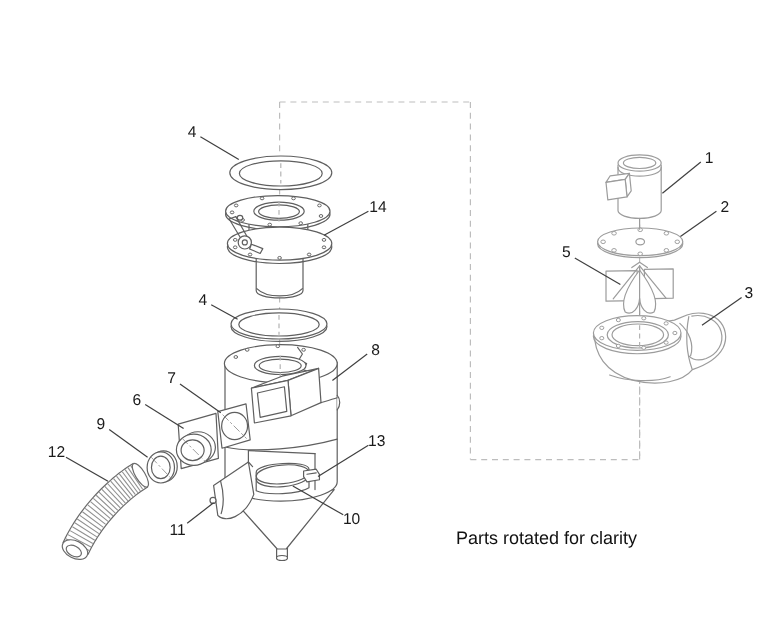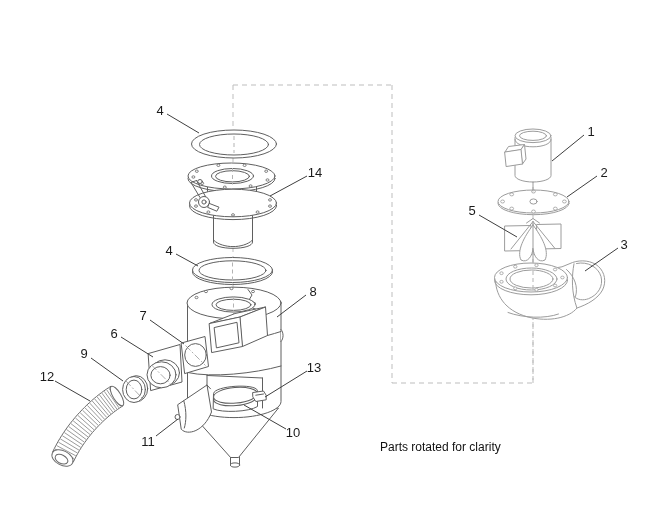--- a/index.html
+++ b/index.html
@@ -1,18 +1,18 @@
 <!DOCTYPE html>
 <html><head>
 <meta charset="utf-8">
 <style>
   html,body{margin:0;padding:0;background:#fff;}
   .stage{position:relative;width:650px;height:523px;background:#fff;overflow:hidden;
          font-family:"Liberation Sans",sans-serif;}
-  .caption{position:absolute;left:380px;top:440px;font-size:12px;color:#111;
+  .caption{position:absolute;left:380px;top:440px;font-size:15px;color:#111;
            font-family:"Liberation Sans",sans-serif;white-space:nowrap;}
   svg{position:absolute;left:0;top:0;}
   
   .d  {stroke:#5f5f5f;fill:none;stroke-width:1;stroke-linecap:round;stroke-linejoin:round;}
   .dw {stroke:#5f5f5f;fill:#fff;stroke-width:1;stroke-linecap:round;stroke-linejoin:round;}
   
   .l  {stroke:#9c9c9c;fill:none;stroke-width:1;stroke-linecap:round;stroke-linejoin:round;}
   .lw {stroke:#9c9c9c;fill:#fff;stroke-width:1;stroke-linecap:round;stroke-linejoin:round;}
   
   .hd {stroke:#5f5f5f;fill:#fff;stroke-width:.8;}

